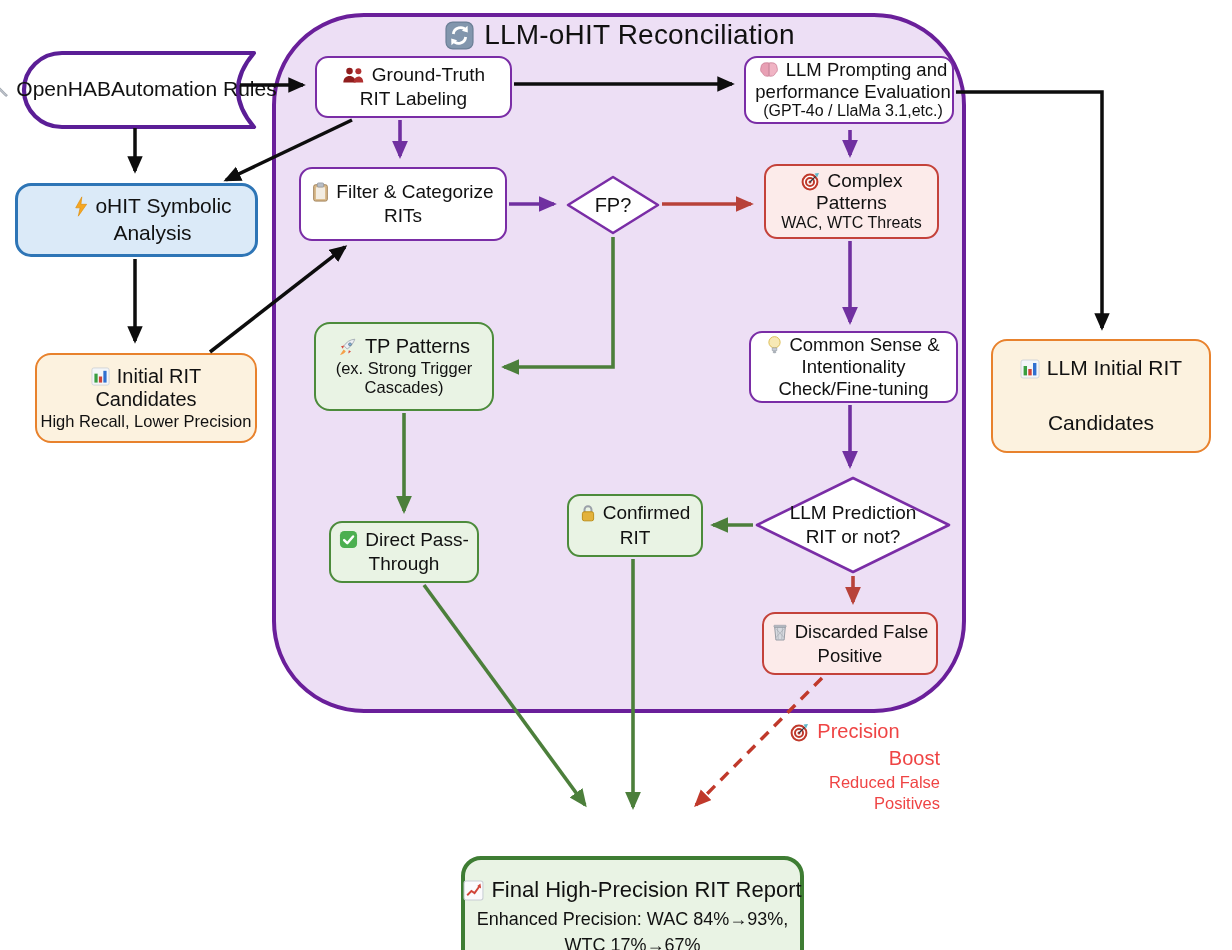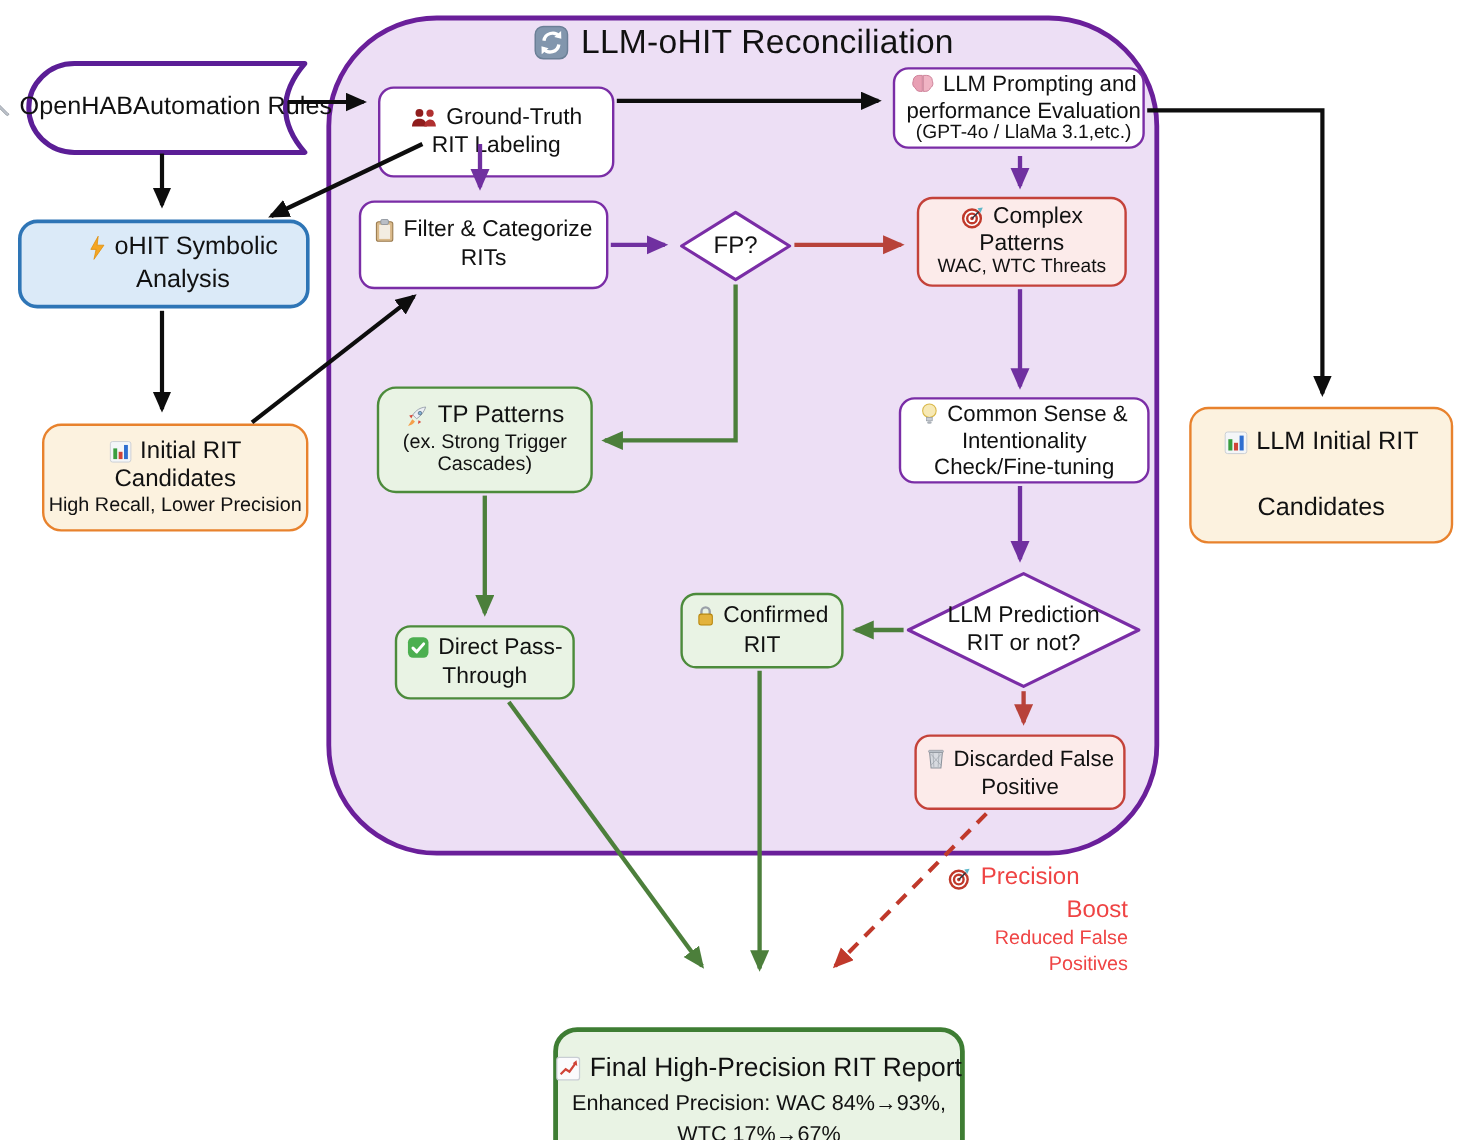--- a/index.html
+++ b/index.html
@@ -111,21 +111,21 @@
           <rect x="8.3" y="10" width="3.4" height="6.4" fill="#D04438"></rect>
           <rect x="13" y="4" width="3.4" height="12.4" fill="#2F6FD0"></rect>
         </svg>
       </span>
       <span>Initial RIT</span>
     </div>
     <div class="nline" style="font-size:20px;">Candidates</div>
     <div class="nline sub17">High Recall, Lower Precision</div>
   </div>
 
-  <div class="node purple-box" style="left:315px;top:72px;width:197px;height:76px;text-align:right;">
+  <div class="node purple-box" style="left:315px;top:56px;width:197px;height:62px;text-align:right;">
     <div class="nline">
       <span class="ic">
         <svg width="23" height="18" viewBox="0 0 26 20">
           <circle cx="8.5" cy="5.6" r="3.7" fill="#8F1D1D"></circle>
           <path d="M1.5 18.5 C 1.5 13.5 4.5 11 8.5 11 s 7 2.5 7 7.5 Z" fill="#8F1D1D"></path>
           <circle cx="18.5" cy="5.8" r="3.4" fill="#B03030"></circle>
           <path d="M13 18.5 c .5 -4.5 2.8 -6.8 5.7 -6.8 c 2.9 0 5.3 2.6 5.3 6.8 Z" fill="#B03030"></path>
         </svg>
       </span>
       <span>Ground-Truth</span>

